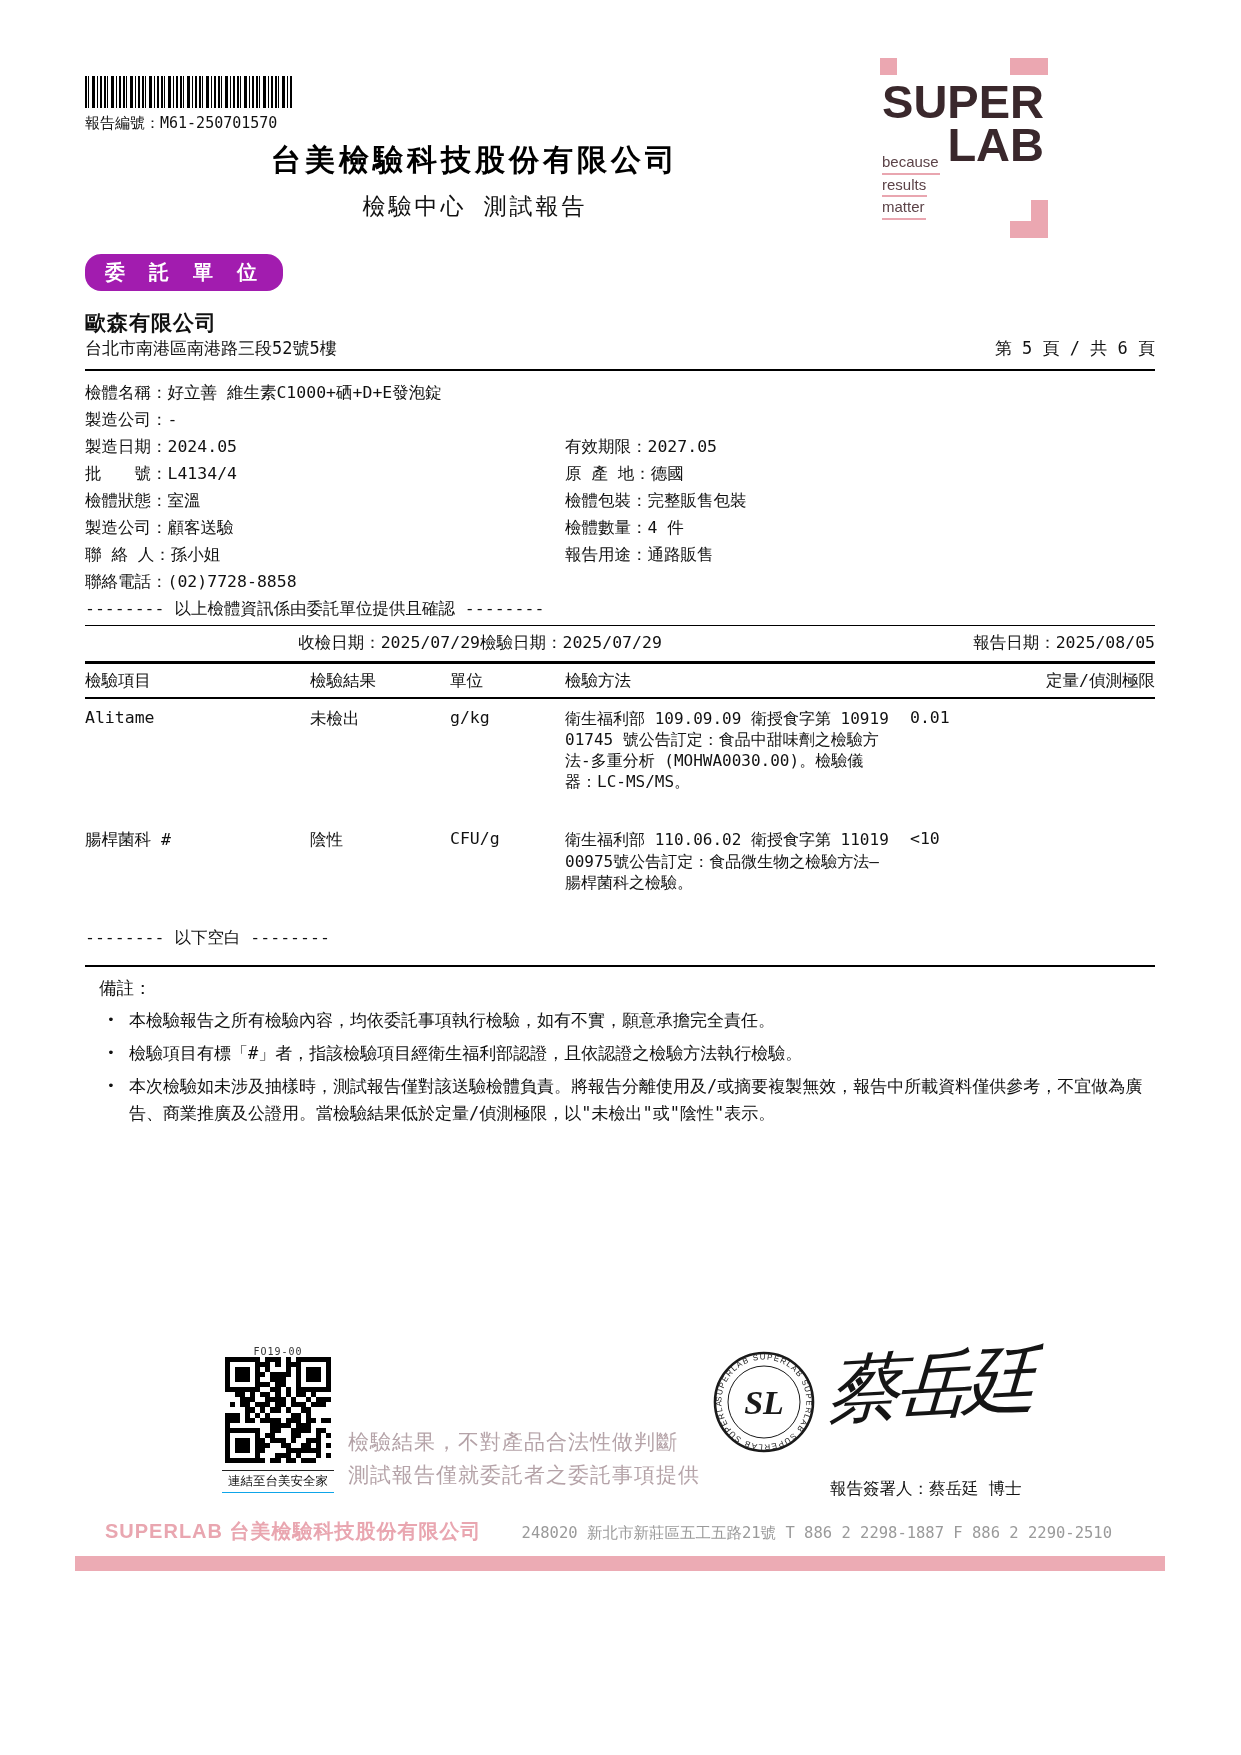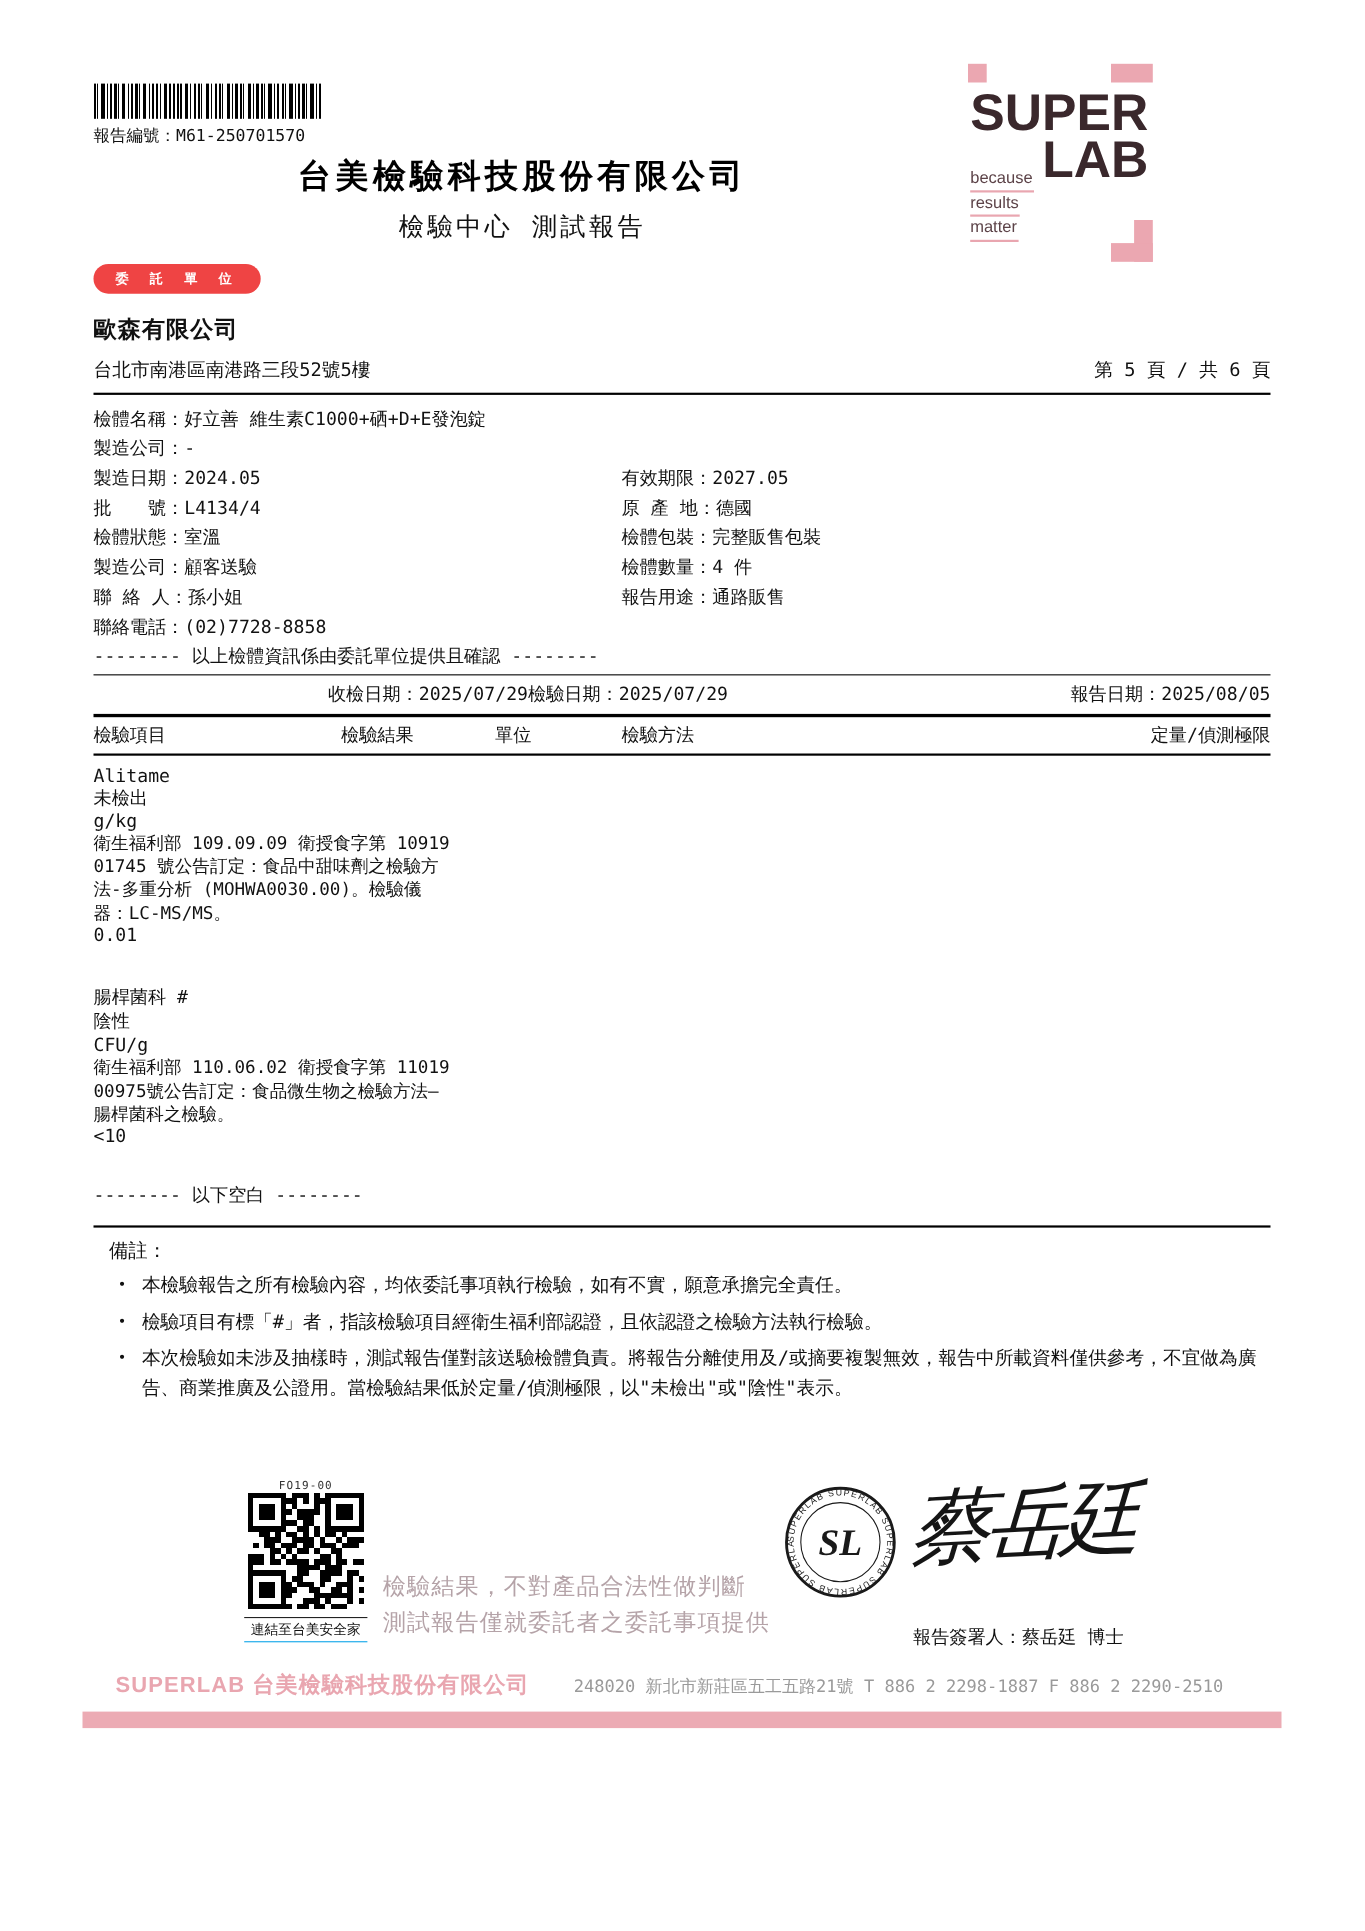--- a/index.html
+++ b/index.html
@@ -29,41 +29,41 @@
   .logo .tagline span { display:table; font-size:15px; color:#5c4348; line-height:1.1; padding:2px 1px 2px 0; border-bottom:2px solid #e9a6b0; }
 
   
   .content { position:absolute; left:85px; top:140px; width:1070px; }
   .title-wrap { width:780px; text-align:center; }
   .main-title { font-size:30px; font-weight:700; letter-spacing:4px; color:#000;
     font-family:"Liberation Sans",sans-serif; }
   .sub-title  { font-size:23px; font-weight:500; letter-spacing:3px; margin-top:10px; }
 
   
-  .badge { display:inline-block; margin-top:18px; background:#ef4444; color:#fff;
-    border-radius:16px; padding:5px 20px; font-size:12px; letter-spacing:6px; font-weight:700; }
+  .badge { display:inline-block; margin-top:32px; background:#a21caf; color:#fff;
+    border-radius:16px; padding:5px 20px; font-size:20px; letter-spacing:6px; font-weight:700; }
   .client-name { margin-top:18px; font-size:21px; font-weight:700; letter-spacing:1px; }
-  .addr-row { margin-top:12px; display:flex; justify-content:space-between;
+  .addr-row { display:flex; justify-content:space-between;
     font-size:17px; padding-bottom:9px; border-bottom:2px solid #000;gap:14px; }
 
   
   .info { margin-top:8px; font-size:16.5px; }
   .info-row { display:flex; height:27px; align-items:center; }
   .info-row .l { width:480px; }
   .confirm-note { height:27px; display:flex; align-items:center; font-size:16.5px; }
   .thin-line  { border-top:1px solid #000; margin-top:3px; }
   .thick-line { border-top:3px solid #000; }
   .mid-line   { border-top:2px solid #000; }
 
   .dates-row { display:flex; font-size:16.5px; padding:6px 0 7px; }
   .dates-row .d1 { width:395px;text-align:right; } .dates-row .d2 { flex:1; } .dates-row .d3 { text-align:right; }
 
   
   .t-head { display:flex; font-size:16.5px; padding:6px 0 5px; border-bottom:2px solid #000; }
-  .t-row  { display:flex; font-size:16.5px;flex-direction:column; }
+  .t-row  { display:flex; font-size:16.5px; }
   .c1 { width:225px; } .c2 { width:140px; } .c3 { width:115px; }
   .c4 { width:345px; padding-right:16px; }
   .c5 { width:245px; }
   .t-head .c5 { text-align:right; }
   .t-row { margin-top:9px; }
   .t-row .c4 { font-size:16px; line-height:1.32; word-break:break-all; }
   .t-row + .t-row { margin-top:37px; }
   .end-note { margin-top:34px; font-size:16.5px; }
   .table-bottom { margin-top:16px; }
 

